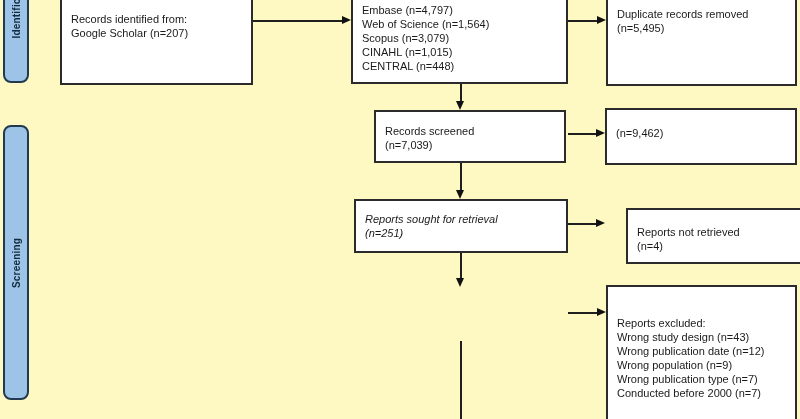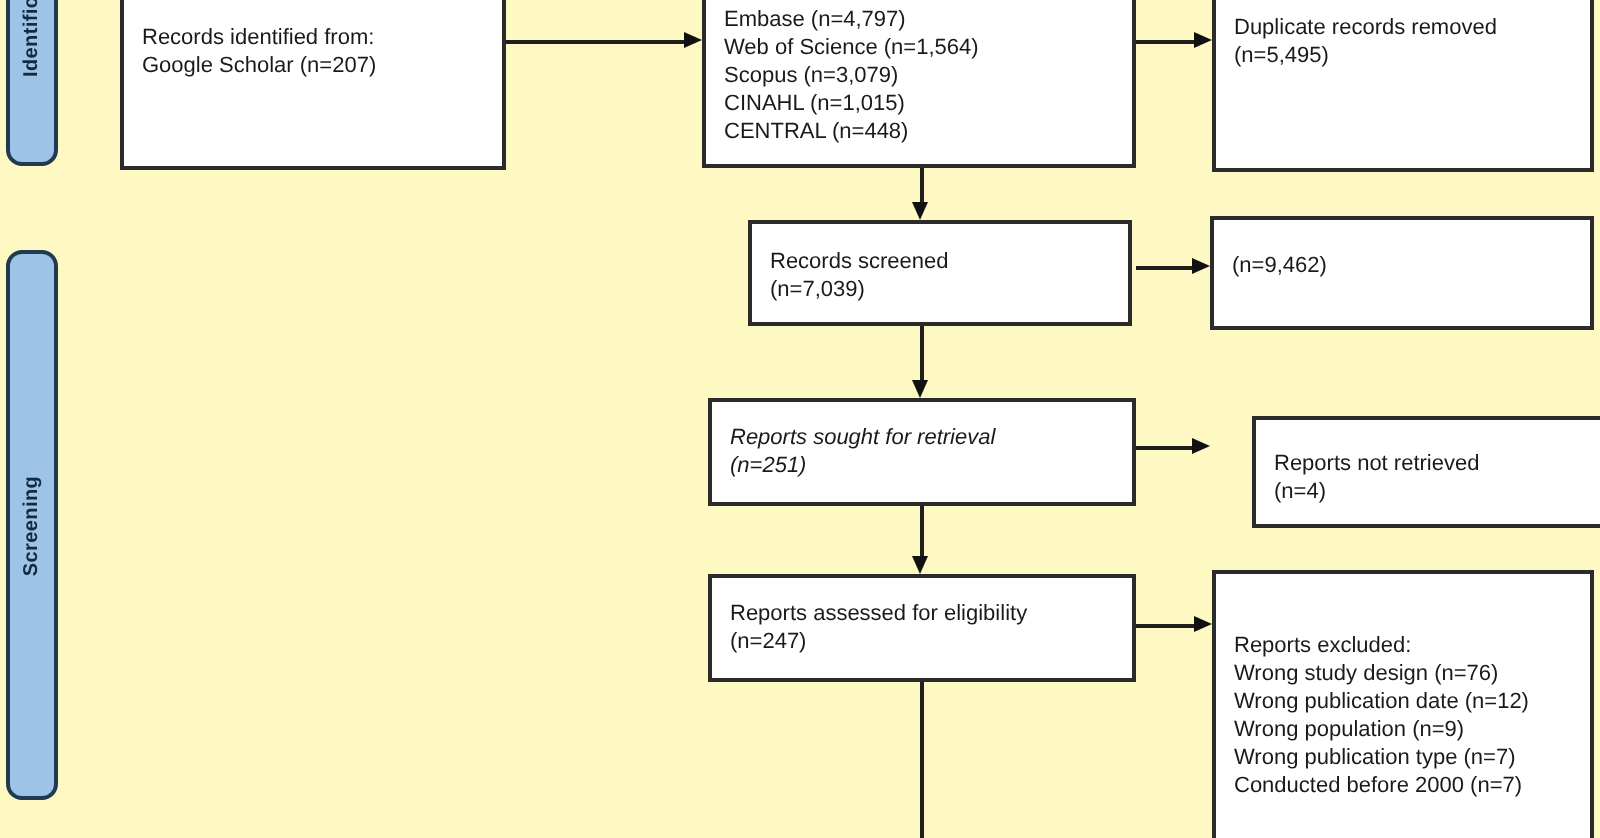--- a/index.html
+++ b/index.html
@@ -113,28 +113,24 @@
   <div class="box" id="box-reports-sought">
     <div class="bl">Reports sought for retrieval</div>
     <div class="bl">(n=251)</div>
   </div>
 
   <div class="box" id="box-reports-not-retrieved">
     <div class="bl">Reports not retrieved</div>
     <div class="bl">(n=4)</div>
   </div>
 
-  <div class="box" id="box-reports-assessed">
-    <div class="bl">Reports assessed for eligibility</div>
-    <div class="bl">(n=247)</div>
-  </div>
 
   <div class="box" id="box-reports-excluded">
     <div class="bl">Reports excluded:</div>
-    <div class="bl">Wrong study design (n=76)</div>
+    <div class="bl">Wrong study design (n=43)</div>
     <div class="bl">Wrong publication date (n=12)</div>
     <div class="bl">Wrong population (n=9)</div>
     <div class="bl">Wrong publication type (n=7)</div>
     <div class="bl">Conducted before 2000 (n=7)</div>
   </div>
 
   <div class="hline" style="left:253px; top:20px; width:89px;"></div>
   <div class="ah-right" style="left:342px; top:16px;"></div>
 
   <div class="hline" style="left:568px; top:20px; width:29px;"></div>

